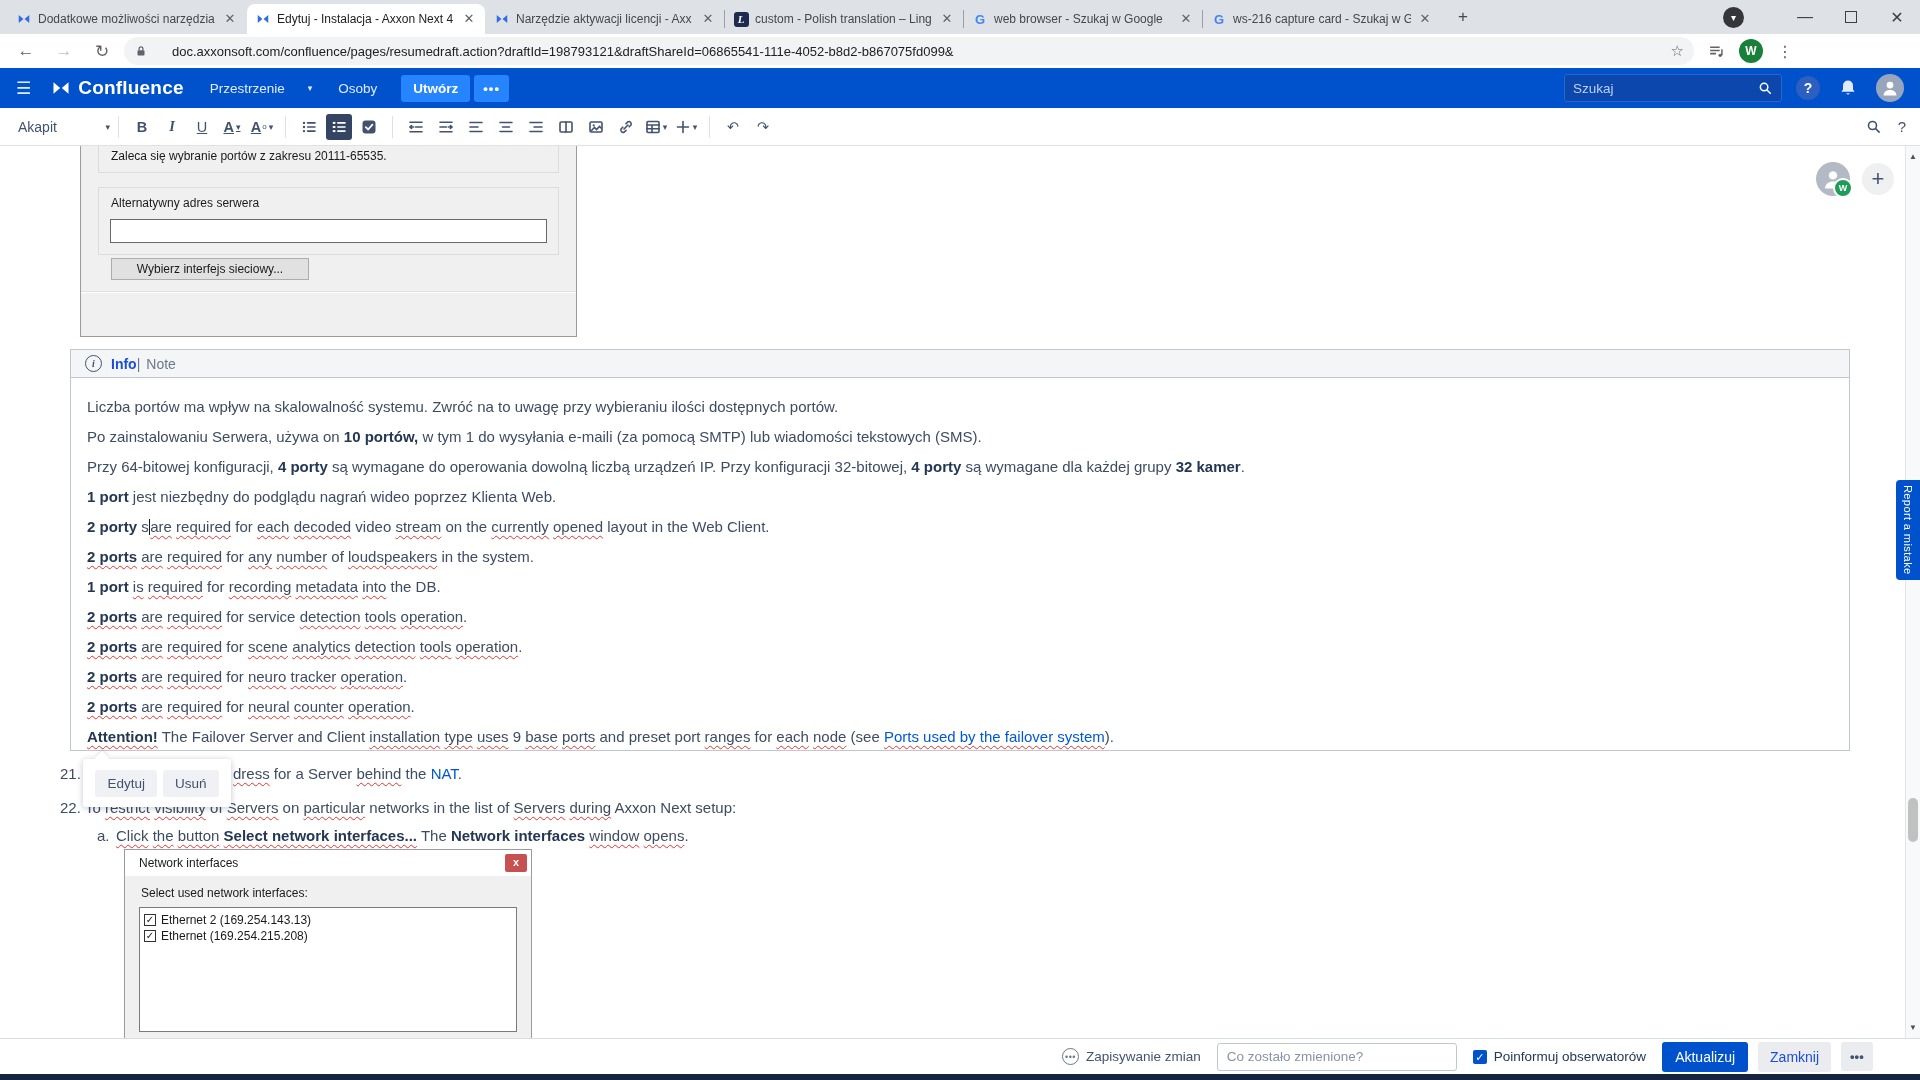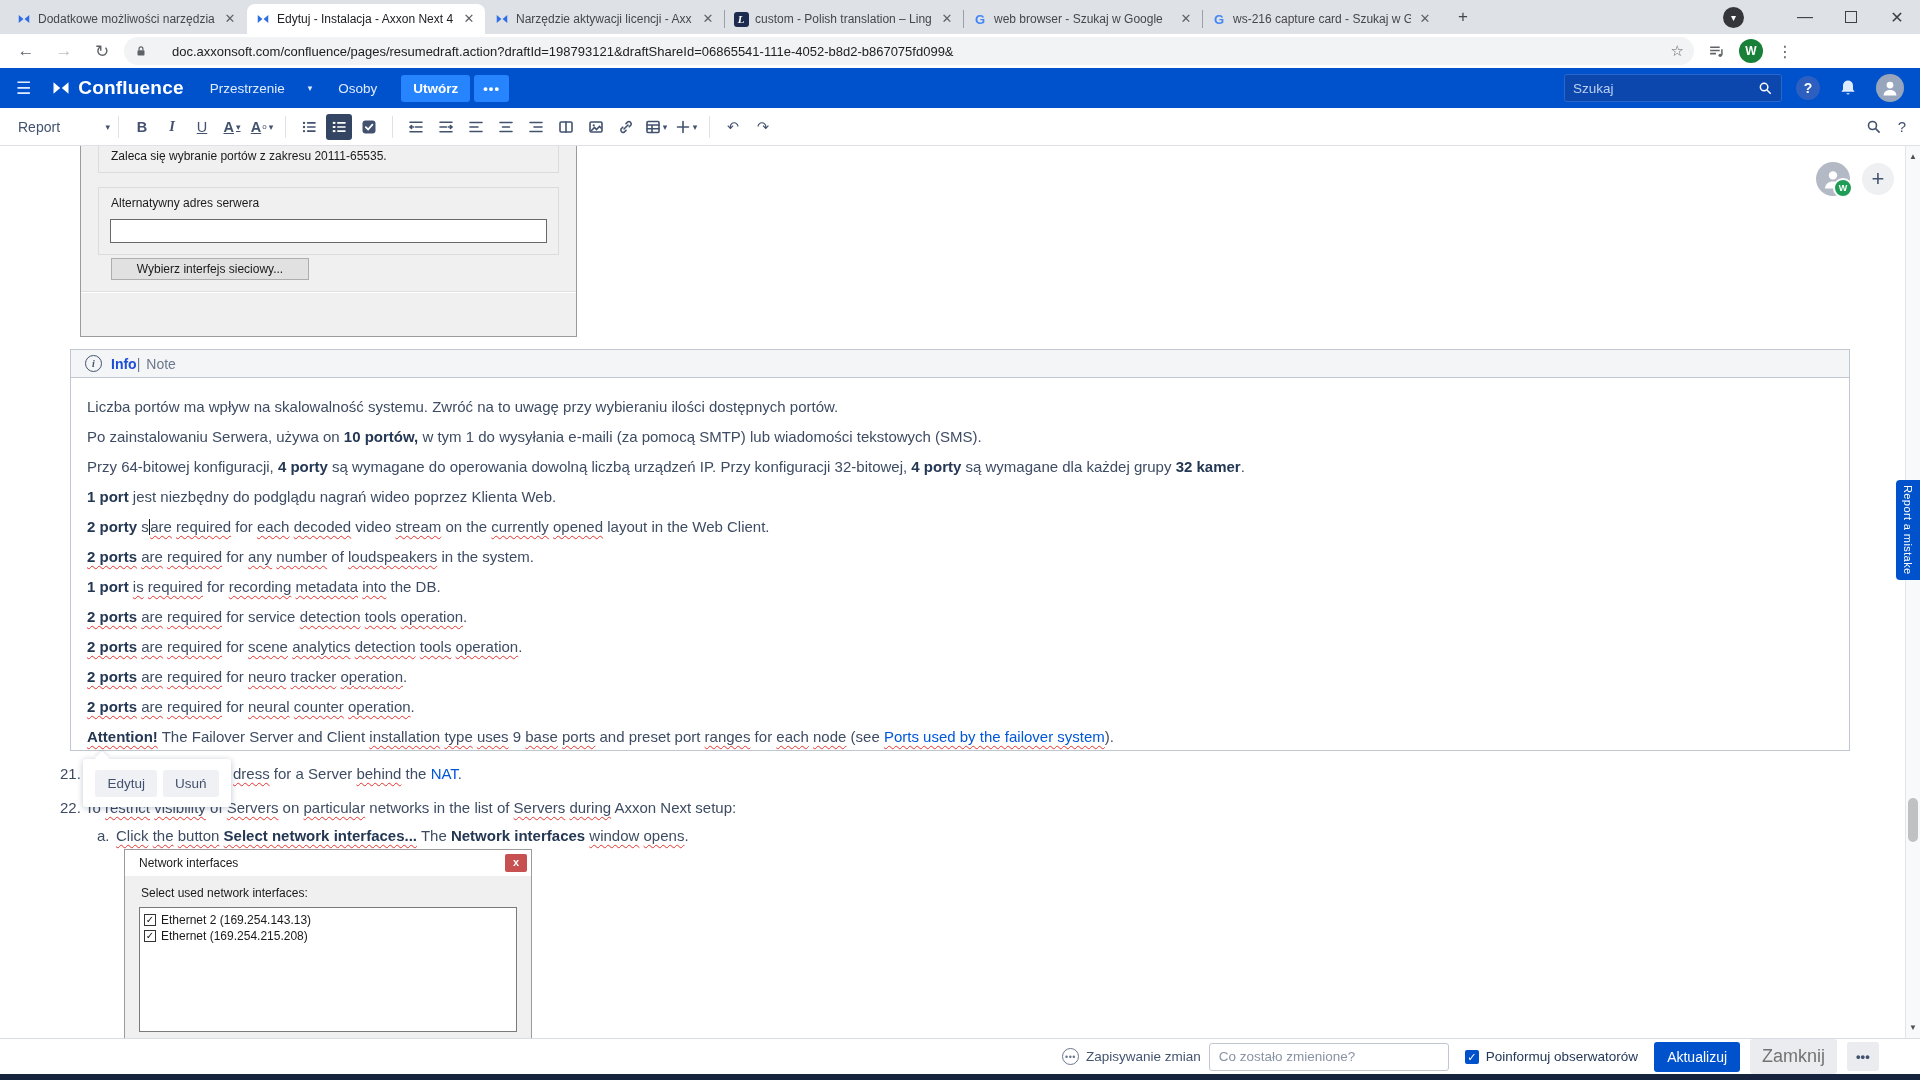--- a/index.html
+++ b/index.html
@@ -168,30 +168,30 @@
   .reporttab{position:absolute;right:0;top:334px;width:24px;height:100px;background:#0052cc;
        border-radius:4px 0 0 4px;color:#fff;font-size:11px;writing-mode:vertical-rl;
        display:flex;align-items:center;justify-content:center;letter-spacing:.4px;z-index:6;}
 
   
   .footer{position:absolute;left:0;top:1038px;width:1920px;height:36px;background:#fff;
        border-top:1px solid #d8dce3;display:flex;align-items:center;box-sizing:border-box;}
   .saveind{display:flex;align-items:center;margin-left:1062px;color:#44546f;font-size:13.5px;gap:7px;}
   .savico{width:15px;height:15px;border:1.5px solid #6b778c;border-radius:50%;color:#6b778c;
        font-size:9px;letter-spacing:.5px;display:flex;align-items:center;justify-content:center;}
-  .chginp{margin-left:8px;width:240px;height:28px;border:1px solid #c1c7d0;border-radius:3px;
+  .chginp{margin-left:16px;width:240px;height:28px;border:1px solid #c1c7d0;border-radius:3px;
        display:flex;align-items:center;padding:0 9px;box-sizing:border-box;}
   .chginp .ph{color:#8993a4;font-size:13.5px;}
   .notify{display:flex;align-items:center;margin-left:16px;gap:7px;font-size:13.5px;color:#253858;}
   .bluecb{width:14px;height:14px;background:#0052cc;border-radius:2px;color:#fff;font-size:11px;
        line-height:14px;text-align:center;}
   .updbtn{margin-left:16px;background:#0052cc;color:#fff;border-radius:3px;padding:7px 13px;
        font-size:14px;}
-  .clsbtn{margin-left:10px;background:#ebecf0;color:#737373;border-radius:3px;padding:7px 12px;
-       font-size:18px;}
+  .clsbtn{margin-left:10px;background:#ebecf0;color:#1d4ed8;border-radius:3px;padding:7px 12px;
+       font-size:14px;}
   .dotsbtn{margin-left:10px;background:#ebecf0;color:#42526e;border-radius:3px;padding:7px 9px;
        font-size:13px;font-weight:bold;margin-right:10px;}
   .darkstrip{position:absolute;left:0;top:1074px;width:1920px;height:6px;background:#15233e;}
 
   svg{display:block;}
 </style>
 </head>
 <body>
 
 <div class="screen">
@@ -326,21 +326,21 @@
         <svg width="20" height="20" viewBox="0 0 16 16">
             <circle cx="8" cy="5.6" r="2.7" fill="#fff"></circle>
             <path d="M2.8 14c.3-3 2.5-4.4 5.2-4.4s4.9 1.4 5.2 4.4z" fill="#fff"></path>
           </svg>
       </div>
     </div>
   </div>
 
   <div class="edtoolbar">
     <div class="tb-dd">
-      <span class="lbl">Report</span>
+      <span class="lbl">Akapit</span>
       <span style="font-size:9px">▾</span>
     </div>
     <div class="tb-sep"></div>
     <div id="tbitems" style="display:flex;align-items:center;">
         <div class="tbb fB">
           <span>B</span>
         </div>
         <div class="tbb fI">
           <span>I</span>
         </div>

